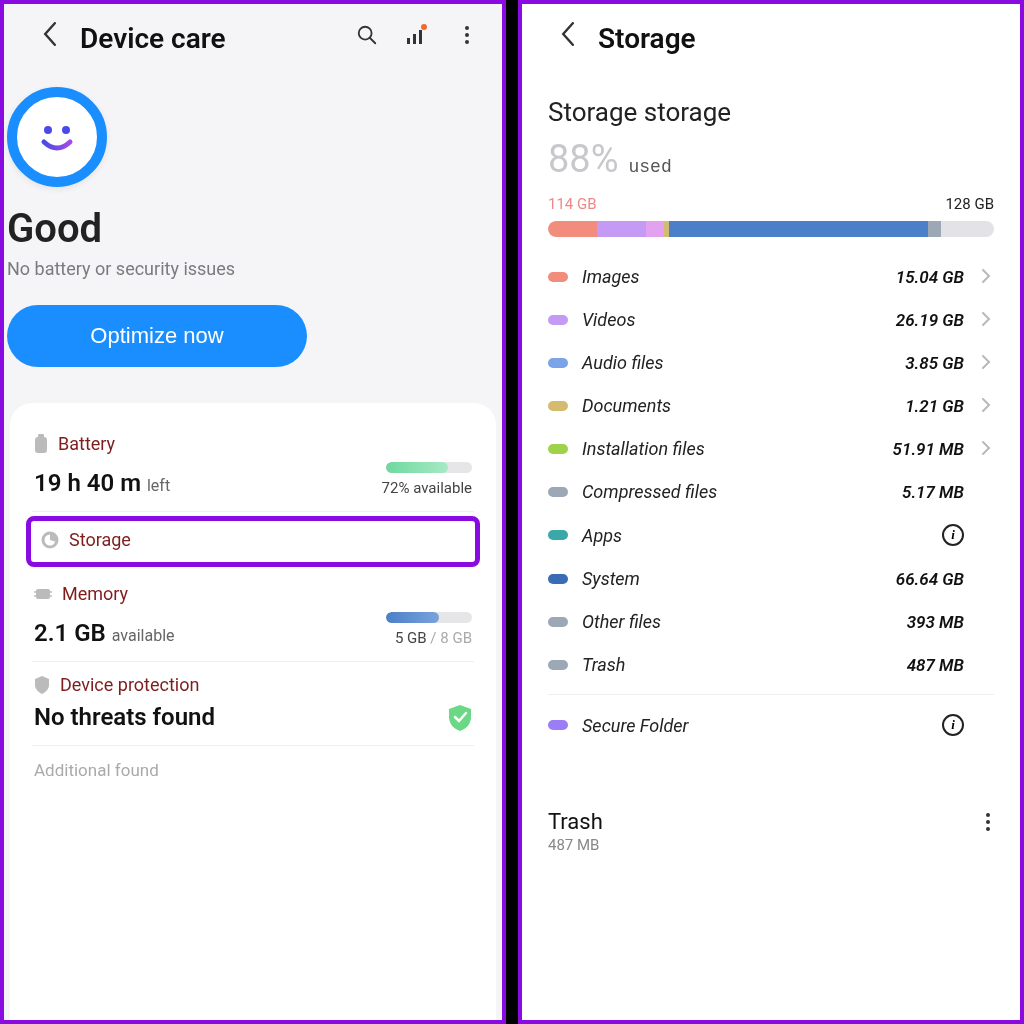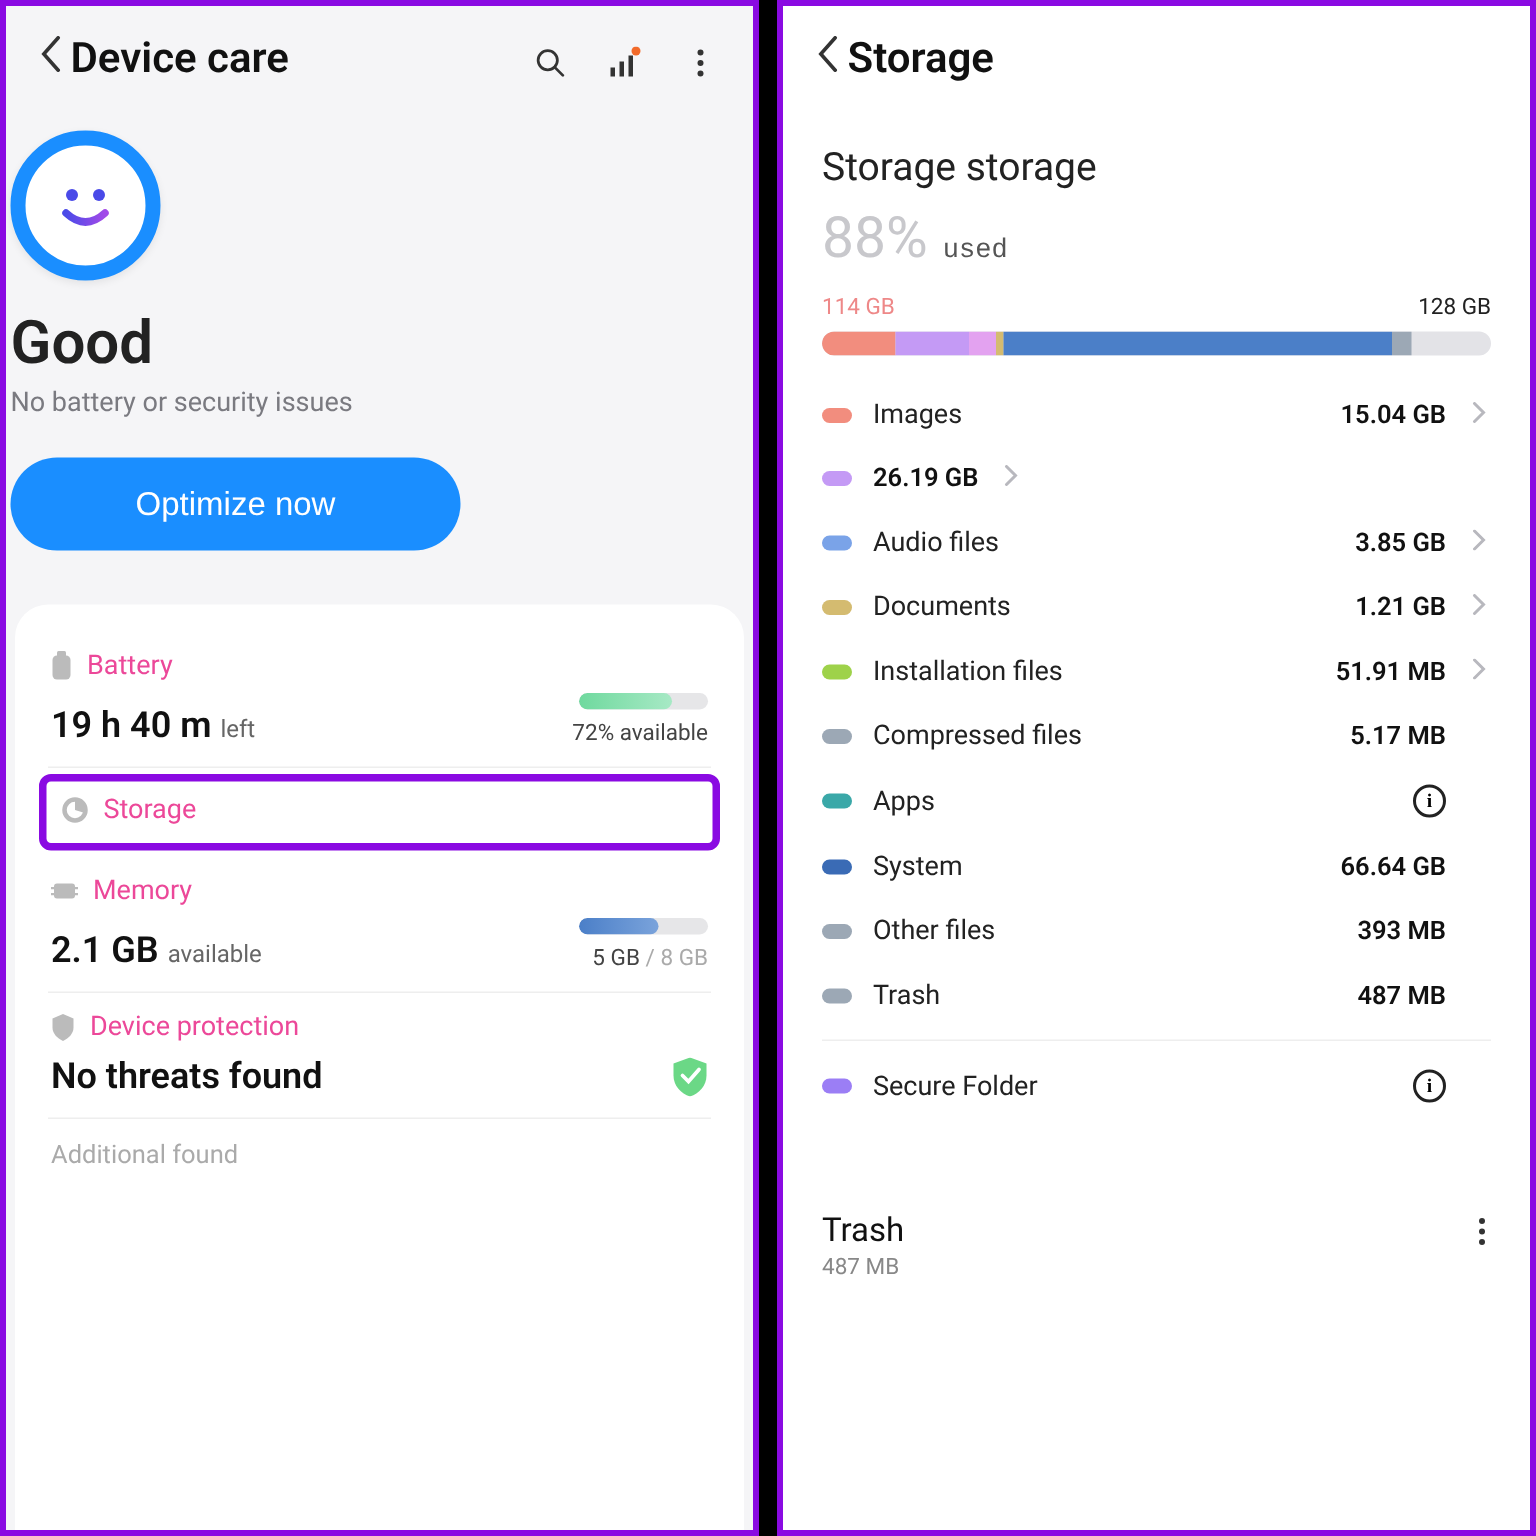--- a/index.html
+++ b/index.html
@@ -21,23 +21,23 @@
     overflow: hidden;
     position: relative;
   }
   .phone.left { background: #f5f5f7; }
   .phone.right { background: #fff; }
   .gap { width: 12px; background: #000; }
 
   
   .header {
     display: flex;
-    align-items: flex-end;
-    padding: 18px 22px 14px 22px;
-    gap: 1px;
+    align-items: flex-start;
+    padding: 18px 22px 14px 38px;
+    gap: 18px;
   }
   .header .title {
     font-size: 28px;
     font-weight: 600;
     color: #111;
     flex: 1;
   }
   .header .back {
     font-size: 26px;
     color: #333;
@@ -108,21 +108,21 @@
   }
   .row {
     padding: 12px 2px 14px 2px;
     border-bottom: 1px solid #eee;
   }
   .row:last-child { border-bottom: none; }
   .row-head {
     display: flex;
     align-items: center;
     gap: 10px;
-    color: #ec4899;
+    color: #7f1d1d;
     font-size: 18px;
   }
   .row-body {
     display: flex;
     align-items: flex-end;
     justify-content: space-between;
     margin-top: 8px;
   }
   .row-body .main-val {
     font-size: 24px;
@@ -212,20 +212,21 @@
   .r-bar .seg:first-child { border-radius: 10px 0 0 10px; }
 
   .cat-list {
     padding: 0 26px;
   }
   .cat-row {
     display: flex;
     align-items: center;
     padding: 11px 0;
     gap: 14px;
+    font-style: italic;
   }
   .cat-dot {
     width: 20px;
     height: 10px;
     border-radius: 6px;
   }
   .cat-label {
     flex: 1;
     font-size: 18px;
     color: #222;
@@ -444,20 +445,21 @@
       <div class="cat-row">
         <div class="cat-dot" style="background: rgb(242, 141, 126);"></div>
         <div class="cat-label">Images</div>
         <div class="cat-size">15.04 GB</div>
         <div class="cat-chev"><svg width="10" height="14" viewBox="0 0 10 14">
             <path d="M2 1 L8 7 L2 13" stroke="#b8b8be" stroke-width="2" fill="none" stroke-linecap="round"></path>
           </svg></div>
       </div>
       <div class="cat-row">
         <div class="cat-dot" style="background: rgb(196, 154, 245);"></div>
+        <div class="cat-label">Videos</div>
         <div class="cat-size">26.19 GB</div>
         <div class="cat-chev"><svg width="10" height="14" viewBox="0 0 10 14">
             <path d="M2 1 L8 7 L2 13" stroke="#b8b8be" stroke-width="2" fill="none" stroke-linecap="round"></path>
           </svg></div>
       </div>
       <div class="cat-row">
         <div class="cat-dot" style="background: rgb(122, 163, 232);"></div>
         <div class="cat-label">Audio files</div>
         <div class="cat-size">3.85 GB</div>
         <div class="cat-chev"><svg width="10" height="14" viewBox="0 0 10 14">

